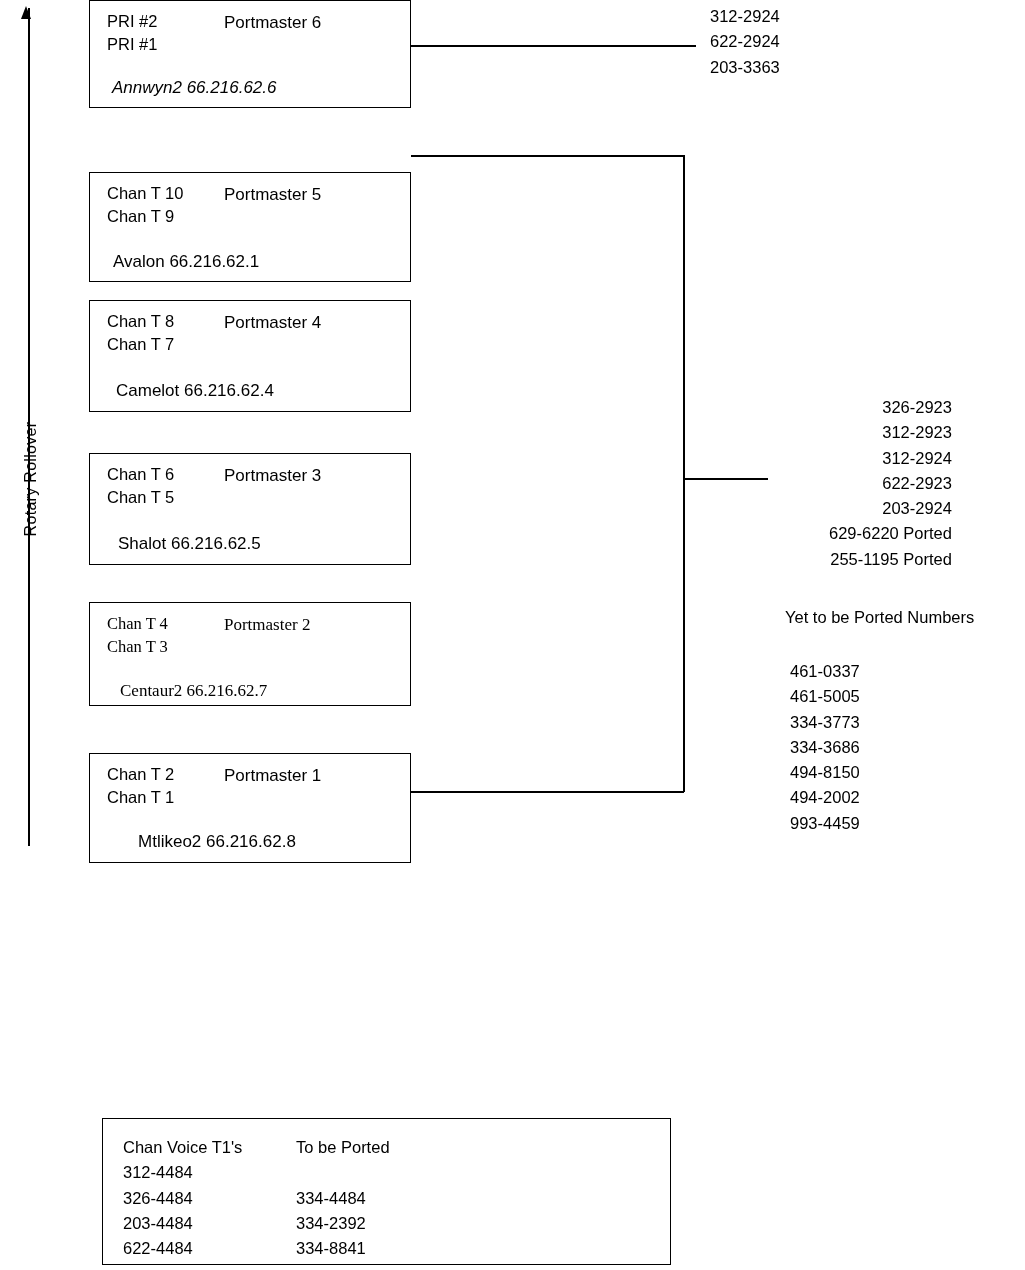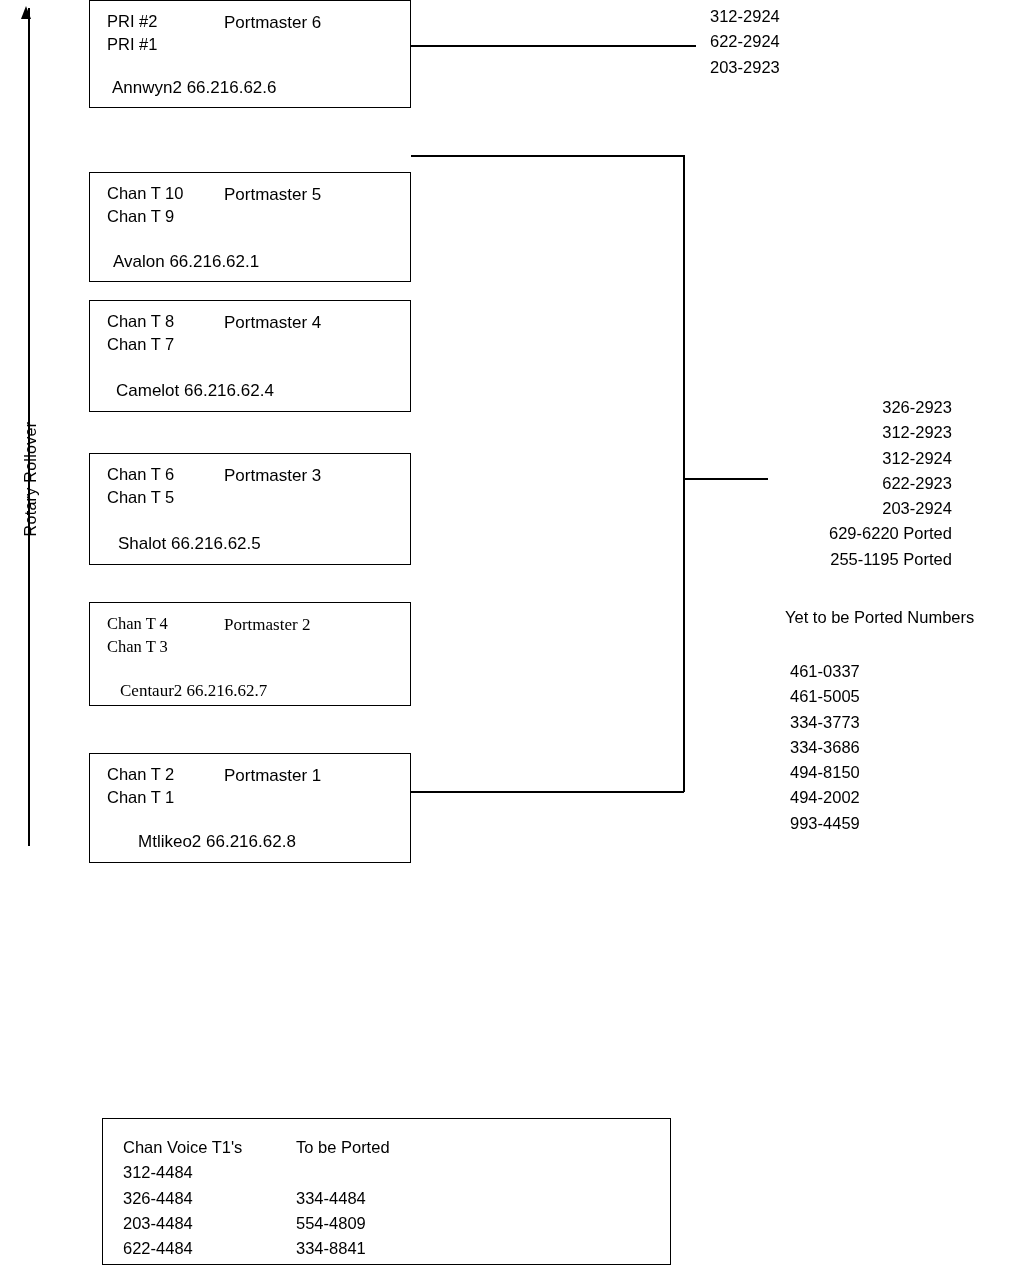--- a/index.html
+++ b/index.html
@@ -136,21 +136,21 @@
 <div id="canvas">
 
   <div class="rollover-arrowhead"></div>
   <div class="rollover-axis"></div>
   <div class="rollover-label">Rotary Rollover</div>
 
   <div class="pm-box" style="top:0px; height:108px;">
     <div class="pm-chan pm-chan-1">PRI #2</div>
     <div class="pm-chan pm-chan-2">PRI #1</div>
     <div class="pm-title">Portmaster 6</div>
-    <div class="pm-host" style="left:22px; top:77px;">Annwyn2 66.216.62.6</div>
+    <div class="pm-host" style="left:22px; top:77px;font-style:italic;">Annwyn2 66.216.62.6</div>
   </div>
 
   <div class="pm-box" style="top:150px; height:110px;margin-top:22px;">
     <div class="pm-chan pm-chan-1">Chan T 10</div>
     <div class="pm-chan pm-chan-2">Chan T 9</div>
     <div class="pm-title">Portmaster 5</div>
     <div class="pm-host" style="left:23px; top:79px;">Avalon 66.216.62.1</div>
   </div>
 
   <div class="pm-box" style="top:300px; height:112px;">
@@ -184,21 +184,21 @@
   <div class="line-h" style="left:411px; top:45px; width:285px;"></div>
 
   <div class="line-h" style="left:411px; top:155px; width:273px;"></div>
   <div class="line-v" style="left:683px; top:155px; height:637px;"></div>
   <div class="line-h" style="left:411px; top:791px; width:273px;"></div>
   <div class="line-h" style="left:683px; top:478px; width:85px;"></div>
 
   <div class="num-list" style="left:710px; top:4px;">
     <div>312-2924</div>
     <div>622-2924</div>
-    <div>203-2923</div>
+    <div>203-3363</div>
   </div>
 
   <div class="num-list" style="left:829px; top:395px;text-align:right;">
     <div>326-2923</div>
     <div>312-2923</div>
     <div>312-2924</div>
     <div>622-2923</div>
     <div>203-2924</div>
     <div>629-6220 Ported</div>
     <div>255-1195 Ported</div>
@@ -220,18 +220,18 @@
       <div>Chan Voice T1's</div>
       <div>312-4484</div>
       <div>326-4484</div>
       <div>203-4484</div>
       <div>622-4484</div>
     </div>
     <div class="legend-col legend-col-right">
       <div>To be Ported</div>
       <div>&nbsp;</div>
       <div>334-4484</div>
-      <div>554-4809</div>
+      <div>334-2392</div>
       <div>334-8841</div>
     </div>
   </div>
 
 </div>
 
 </body></html>

